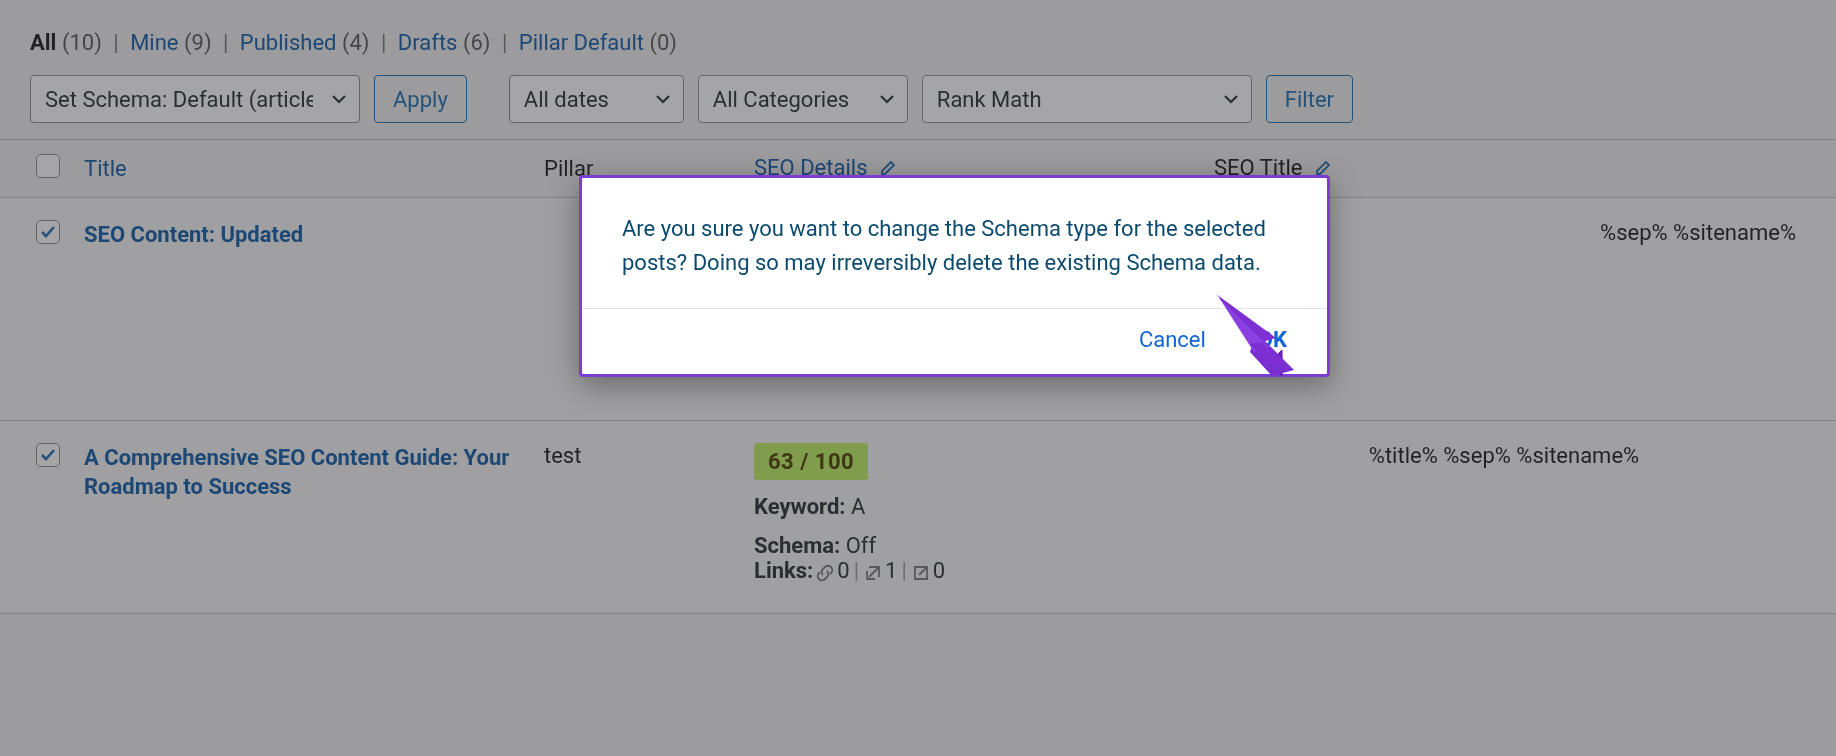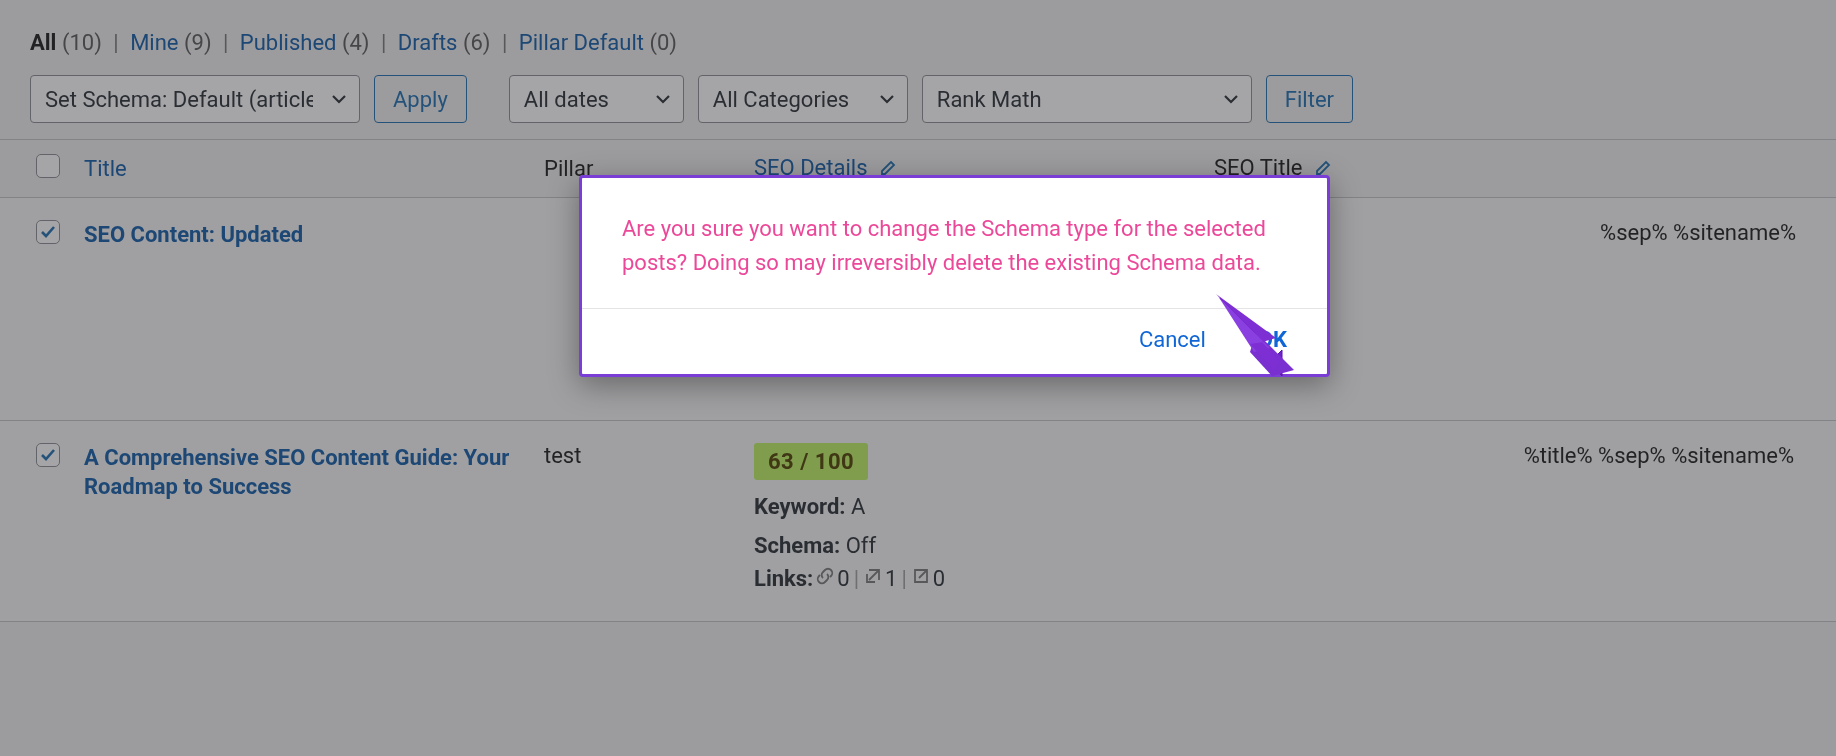--- a/index.html
+++ b/index.html
@@ -107,21 +107,21 @@
     display:inline-block;
     background:#bef264;
     color:#514204;
     font-weight:700;
     padding:6px 14px;
     border-radius:3px;
     letter-spacing:.5px;
   }
   .kv-line { margin-top:14px; color:#2c3338; }
   .kv-line .k { font-weight:700; }
-  .links-line { margin-top:8px; color:#2c3338; display:flex; align-items:flex-start; gap:2px; font-weight:700;}
+  .links-line { margin-top:0; color:#2c3338; display:flex; align-items:flex-end; gap:2px; font-weight:700;}
   .links-line .num { font-weight:400; color:#2c3338; }
   .links-line .mini-sep { color:#a2a2a2; font-weight:400; padding:0 2px;}
   .mini-ic { display:inline-flex; }
 
   
   .scrim {
     position:absolute; inset:0;
     background:rgba(40,40,45,.42);
   }
   .dialog {
@@ -130,21 +130,21 @@
     width:751px;
     background:#fff;
     border:3px solid #7a3dd6;
     border-radius:4px;
     box-shadow:0 8px 30px rgba(0,0,0,.35);
   }
   .dialog .msg {
     padding:34px 40px 28px 40px;
     font-size:22px;
     line-height:1.55;
-    color:#ec4899;
+    color:#0c4a6e;
     border-bottom:1px solid #e4e4e4;
   }
   .dialog .actions {
     display:flex; justify-content:flex-end; gap:52px;
     padding:18px 40px 22px 40px;
     font-size:22px;
   }
   .dlg-link { color:#1066d6; cursor:pointer; }
   .dlg-link.ok { font-weight:700; }
 
@@ -309,21 +309,21 @@
           <span class="num">1</span>
           <span class="mini-sep">|</span>
           <span class="mini-ic">
             <svg width="20" height="20" viewBox="0 0 20 20">
                 <path d="M4 4h12v12H4zM16 4l-8 8" fill="none" stroke="#7a7a7a" stroke-width="1.8"></path>
               </svg>
           </span>
           <span class="num">0</span>
         </div>
       </td>
-      <td class="col-st" style="text-align:right; padding-right:42px;">
+      <td class="col-st" style="text-align:center; padding-right:42px;">
         <span>%title% %sep% %sitename%</span>
       </td>
     </tr>
   </tbody>
 </table>
 
 <div class="scrim"></div>
 
 <div class="dialog">
   <div class="msg">Are you sure you want to change the Schema type for the selected posts? Doing so may irreversibly delete the existing Schema data.</div>

